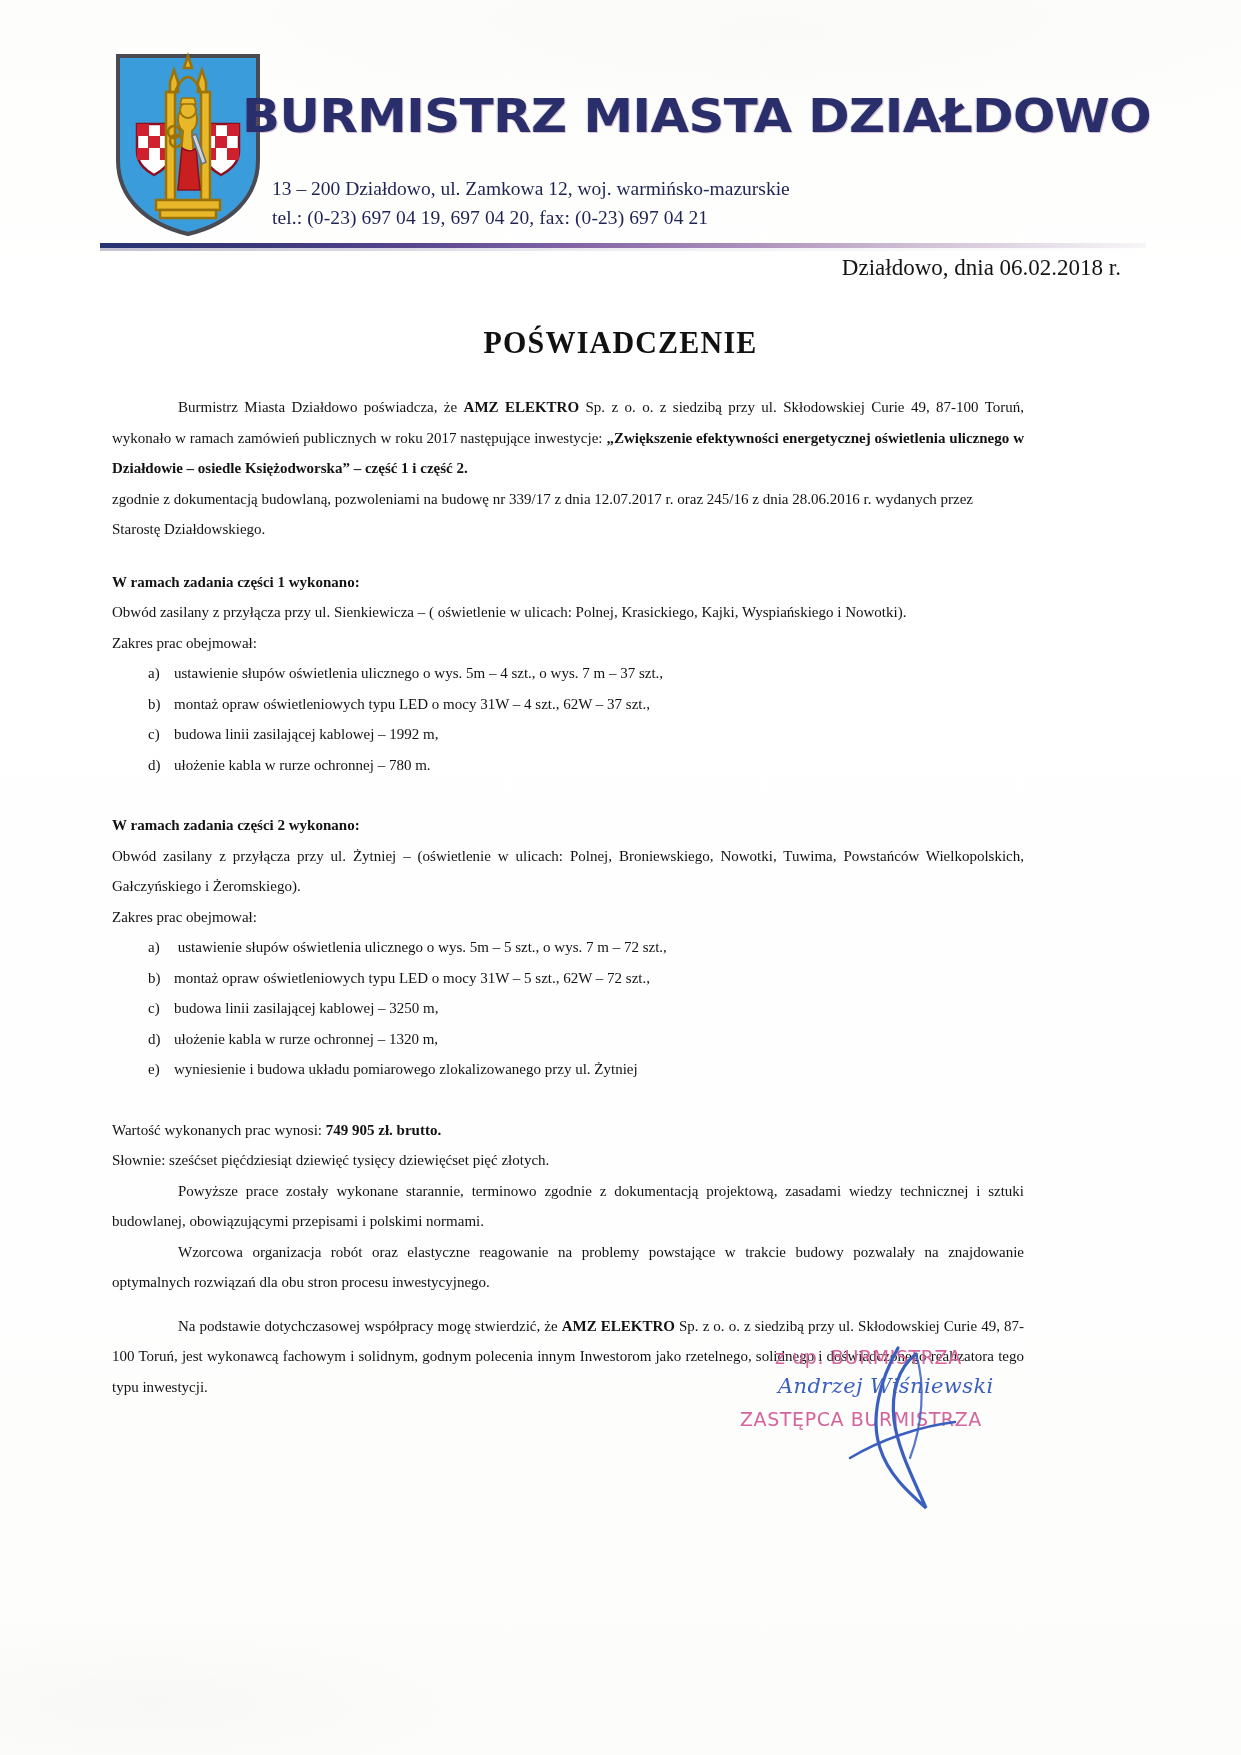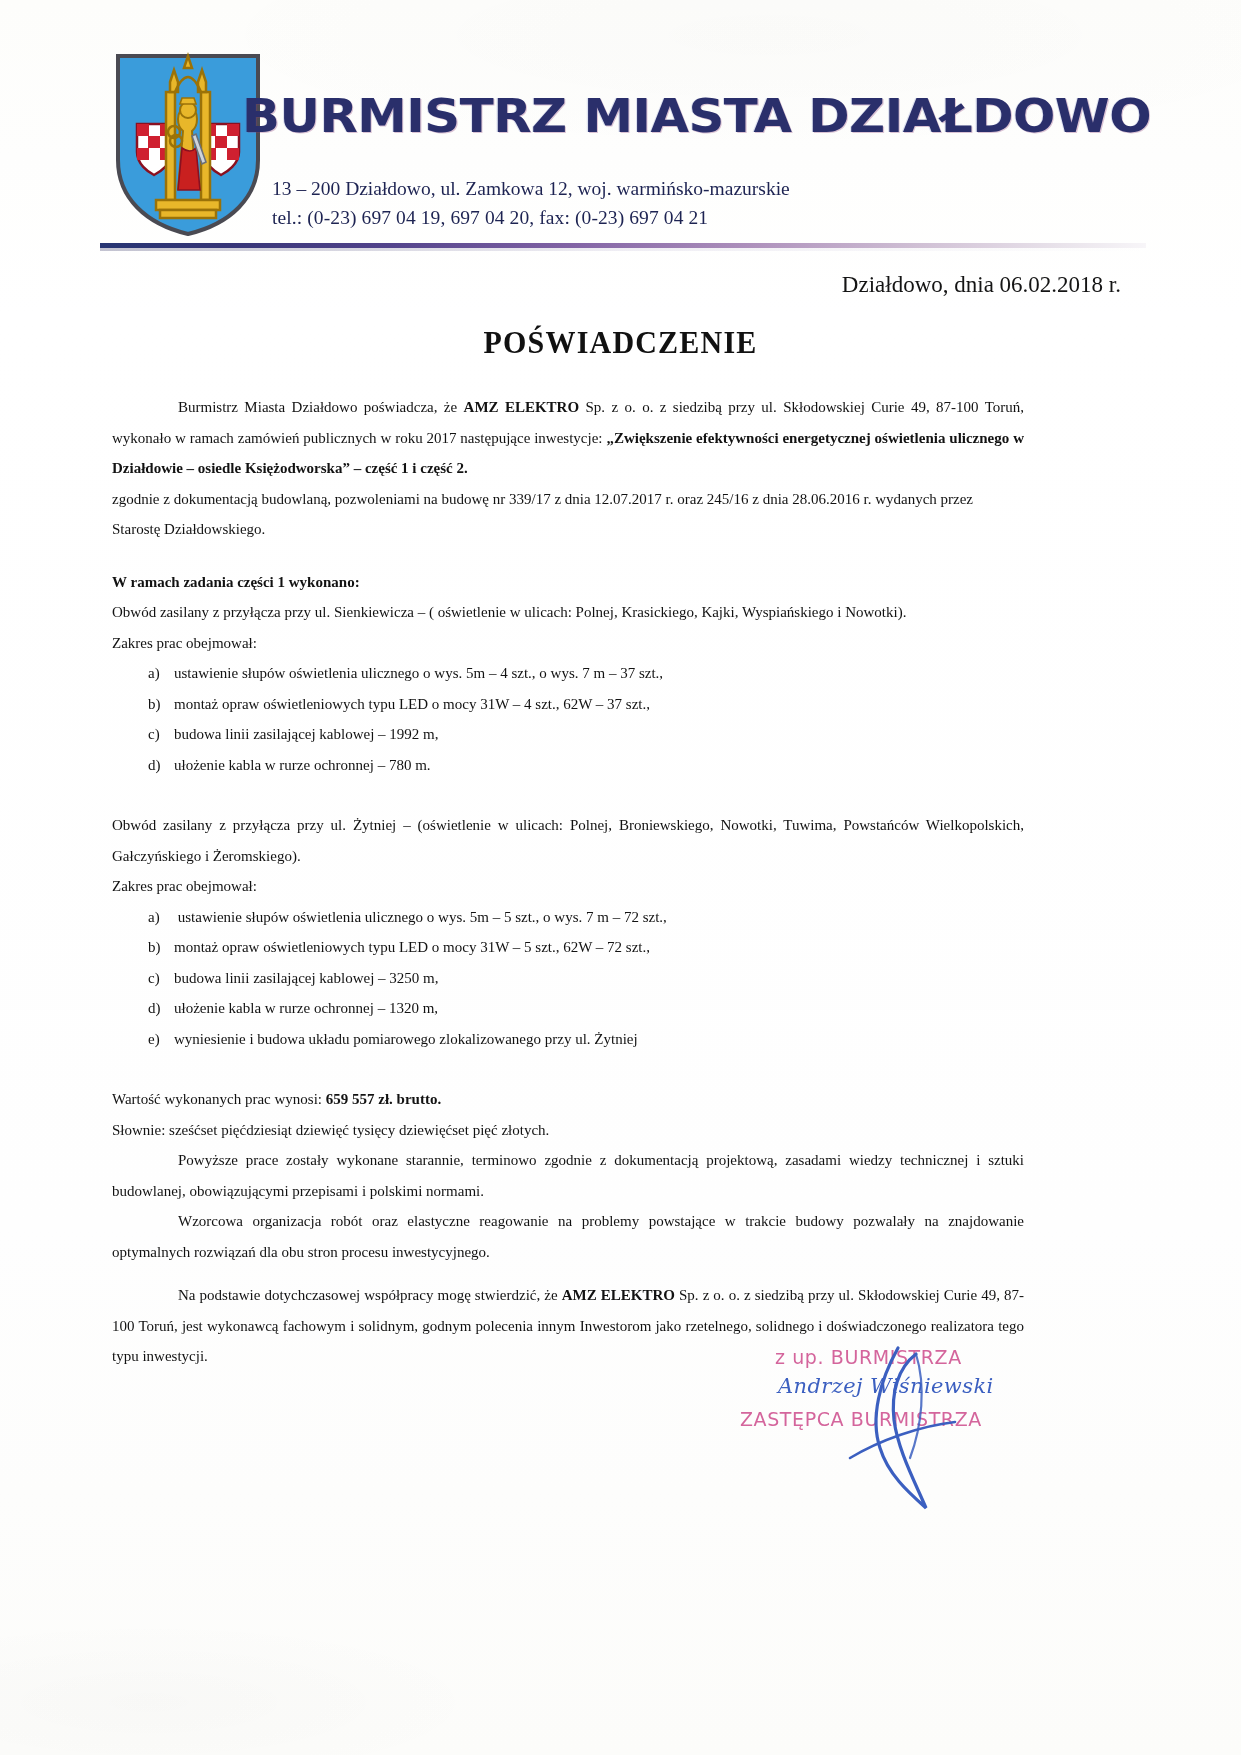--- a/index.html
+++ b/index.html
@@ -82,21 +82,21 @@
   .rule-shadow{
     position:absolute;
     left:100px; top:248px;
     width:1046px; height:3px;
     background:linear-gradient(90deg, rgba(40,40,90,.28), rgba(160,150,190,.16), rgba(255,255,255,0));
   }
 
   
   .date{
     position:absolute;
-    right:120px; top:272px;
+    right:120px; top:255px;
     font-size:23px;
     color:#141414;
   }
 
   
   .doc-title{
     position:absolute;
     left:0; right:0; top:325px;
     text-align:center;
     font-family:"Liberation Serif", serif;
@@ -260,33 +260,34 @@
     <p class="p left">Zakres prac obejmował:</p>
     <ol class="items">
       <li><span class="mk">a)</span><span>ustawienie słupów oświetlenia ulicznego o wys. 5m – 4 szt., o wys. 7 m – 37 szt.,</span></li>
       <li><span class="mk">b)</span><span>montaż opraw oświetleniowych typu LED o mocy 31W – 4 szt., 62W – 37 szt.,</span></li>
       <li><span class="mk">c)</span><span>budowa linii zasilającej kablowej – 1992 m,</span></li>
       <li><span class="mk">d)</span><span>ułożenie kabla w rurze ochronnej – 780 m.</span></li>
     </ol>
 
     <div class="gap-lg"></div>
 
+    <p class="sec-head">W ramach zadania części 2 wykonano:</p>
     <p class="p">Obwód zasilany z przyłącza przy ul. Żytniej – (oświetlenie w ulicach:  Polnej, Broniewskiego, Nowotki, Tuwima, Powstańców Wielkopolskich, Gałczyńskiego i Żeromskiego).</p>
     <p class="p left">Zakres prac  obejmował:</p>
     <ol class="items">
       <li><span class="mk">a)</span><span> ustawienie słupów oświetlenia ulicznego o wys. 5m – 5 szt., o wys. 7 m – 72 szt.,</span></li>
       <li><span class="mk">b)</span><span>montaż opraw oświetleniowych typu LED o mocy 31W – 5 szt., 62W – 72 szt.,</span></li>
       <li><span class="mk">c)</span><span>budowa linii zasilającej kablowej – 3250 m,</span></li>
       <li><span class="mk">d)</span><span>ułożenie kabla w rurze ochronnej – 1320 m,</span></li>
       <li><span class="mk">e)</span><span>wyniesienie i budowa układu pomiarowego zlokalizowanego przy ul. Żytniej</span></li>
     </ol>
 
     <div class="gap-lg"></div>
 
-    <p class="p left"><span>Wartość wykonanych prac wynosi: </span><span class="b">659 557 zł. brutto.</span></p>
+    <p class="p left"><span>Wartość wykonanych prac wynosi: </span><span class="b">749 905 zł. brutto.</span></p>
     <p class="p left">Słownie: sześćset pięćdziesiąt dziewięć tysięcy dziewięćset pięć złotych.</p>
 
     <p class="p indent">Powyższe prace zostały wykonane starannie, terminowo zgodnie z dokumentacją projektową, zasadami wiedzy technicznej i sztuki budowlanej, obowiązującymi przepisami i polskimi normami.</p>
     <p class="p indent">Wzorcowa organizacja robót oraz elastyczne reagowanie na problemy powstające w trakcie budowy pozwalały na znajdowanie optymalnych rozwiązań dla obu stron procesu inwestycyjnego.</p>
 
     <div class="gap-sm"></div>
 
     <p class="p indent"><span>Na podstawie dotychczasowej współpracy mogę stwierdzić, że </span><span class="b">AMZ ELEKTRO</span><span> Sp.  z o. o. z siedzibą przy ul. Skłodowskiej Curie 49, 87-100 Toruń, jest wykonawcą fachowym i solidnym, godnym polecenia innym Inwestorom jako rzetelnego, solidnego i doświadczonego realizatora tego typu inwestycji.</span></p>
   </div>
 

